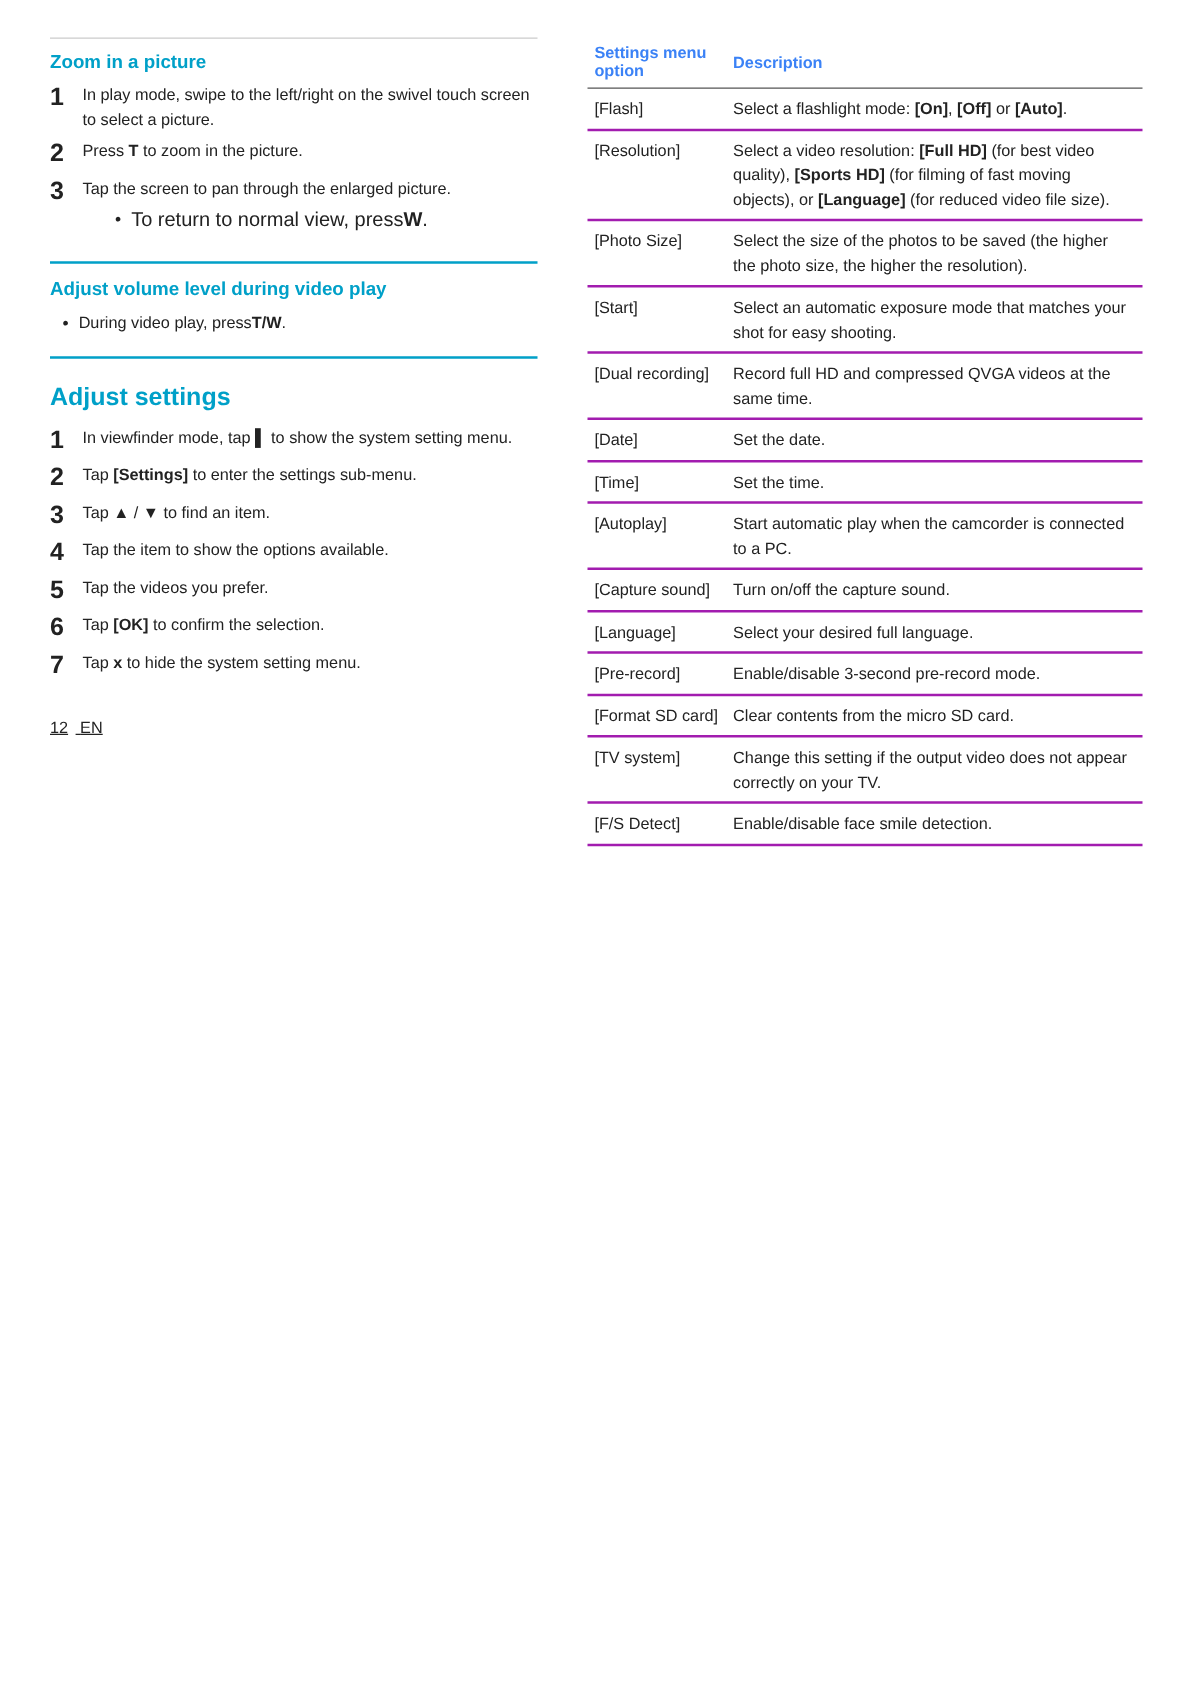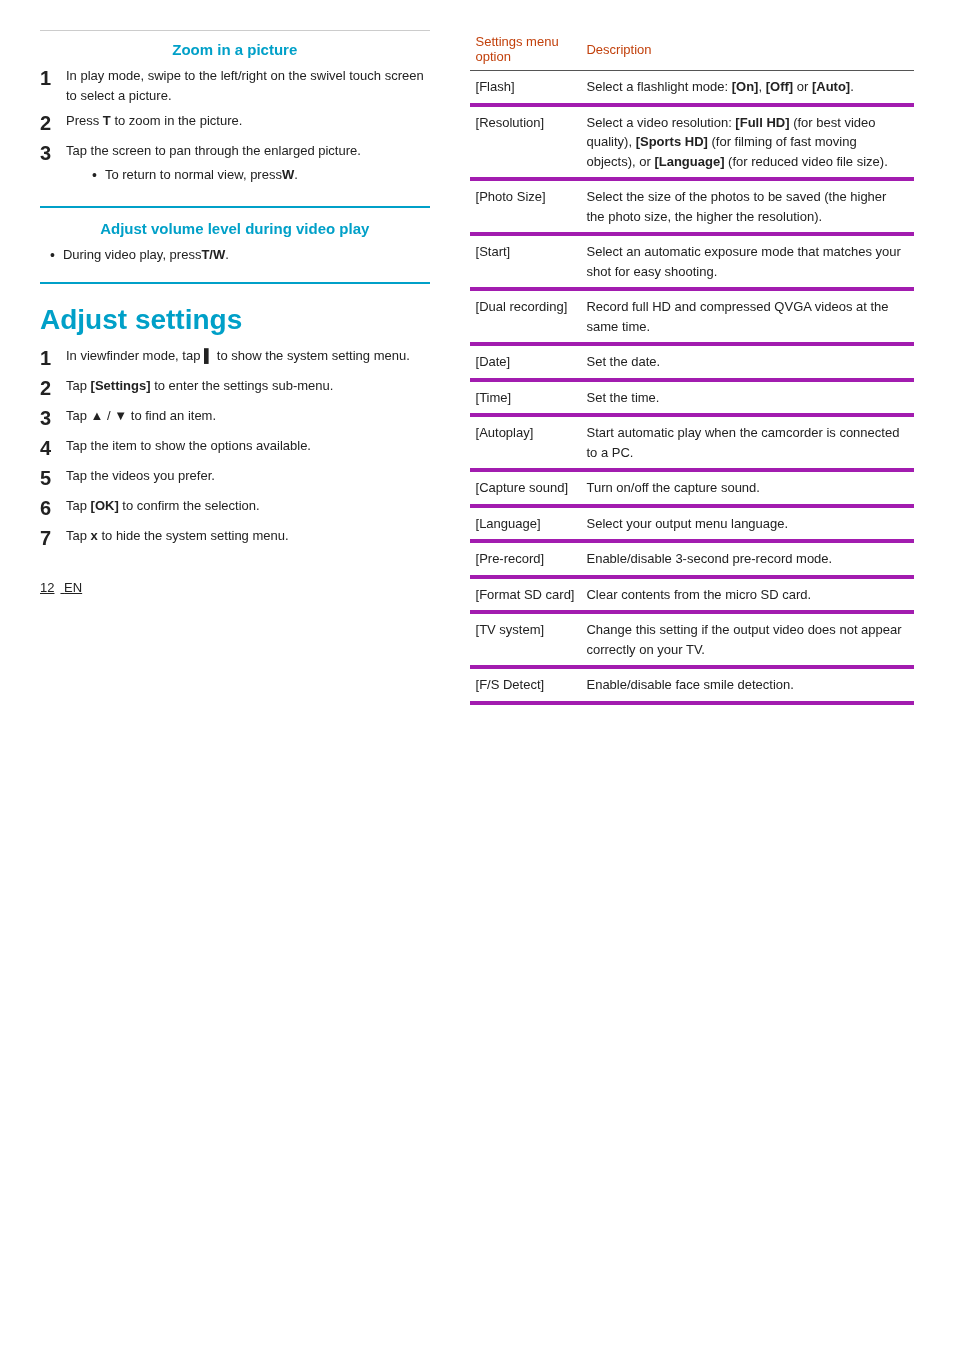--- a/index.html
+++ b/index.html
@@ -29,26 +29,25 @@
       width: 52%;
       padding-left: 10px;
     }
 
     
     .section-title-small {
       color: #00a0c8;
       font-size: 15px;
       font-weight: bold;
       margin-bottom: 8px;
-      text-align: center;
     }
 
     .section-title-large {
       color: #00a0c8;
-      font-size: 28px;
+      font-size: 20px;
       font-weight: bold;
       margin-bottom: 10px;
       margin-top: 20px;
     }
 
     .divider-top {
       border: none;
       border-top: 1.5px solid #ccc;
       margin-bottom: 10px;
     }
@@ -106,47 +105,47 @@
       margin-right: 8px;
       font-size: 14px;
     }
 
     .sub-bullet {
       margin-left: 26px;
       margin-top: 4px;
     }
 
     .sub-bullet li {
-      font-size: 13px;
+      font-size: 16px;
     }
 
     
     .bold { font-weight: bold; }
 
     
     .settings-table {
       width: 100%;
       border-collapse: collapse;
       font-size: 13px;
     }
 
     .settings-table th {
       text-align: left;
-      font-weight: normal;
+      font-weight: bold;
       font-size: 13px;
       padding: 4px 6px 6px 6px;
       border-bottom: 1.5px solid #555;
-      color: #c2410c;
+      color: #3b82f6;
       margin-top: 33px;
     }
 
     .settings-table td {
       vertical-align: top;
       padding: 6px 6px;
-      border-bottom: 4px solid #a21caf;
+      border-bottom: 2px solid #a21caf;
       line-height: 1.5;
     }
 
     .settings-table td:first-child {
       white-space: nowrap;
       min-width: 90px;
       font-size: 13px;
     }
 
     
@@ -282,21 +281,21 @@
         <tr>
           <td>[Autoplay]</td>
           <td>Start automatic play when the camcorder is connected to a PC.</td>
         </tr>
         <tr>
           <td>[Capture sound]</td>
           <td>Turn on/off the capture sound.</td>
         </tr>
         <tr>
           <td>[Language]</td>
-          <td>Select your output menu language.</td>
+          <td>Select your desired full language.</td>
         </tr>
         <tr>
           <td>[Pre-record]</td>
           <td>Enable/disable 3-second pre-record mode.</td>
         </tr>
         <tr>
           <td>[Format SD card]</td>
           <td>Clear contents from the micro SD card.</td>
         </tr>
         <tr>

